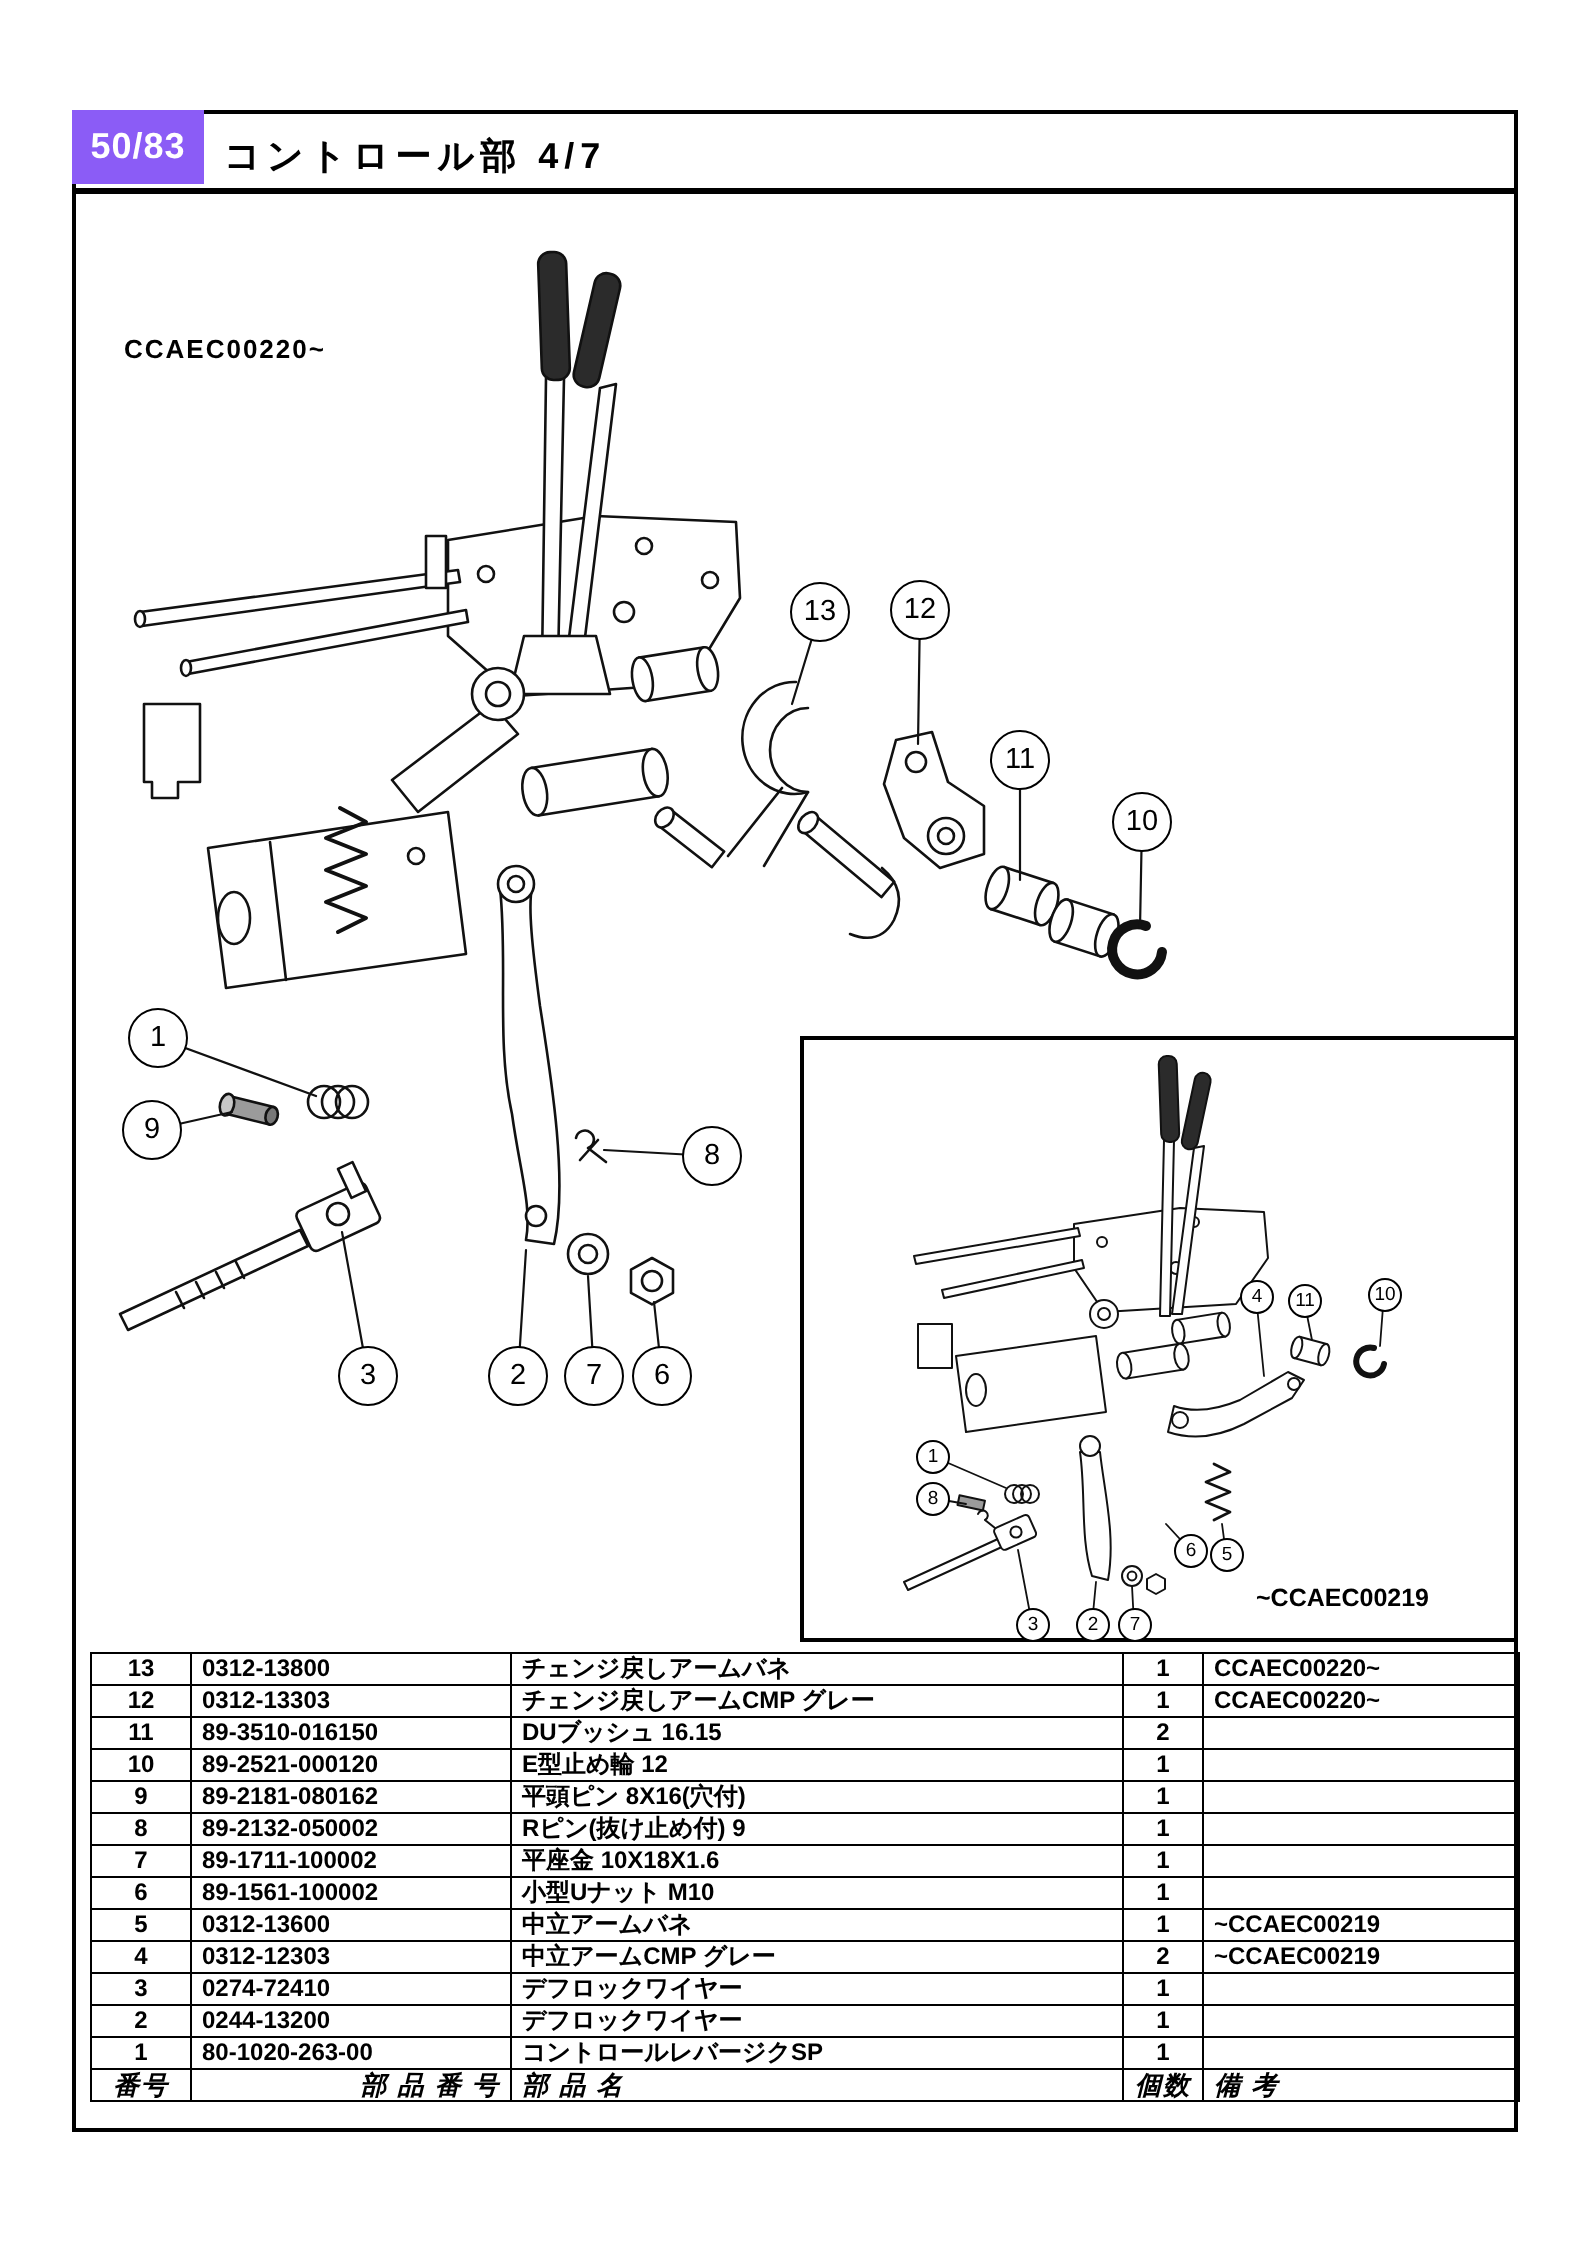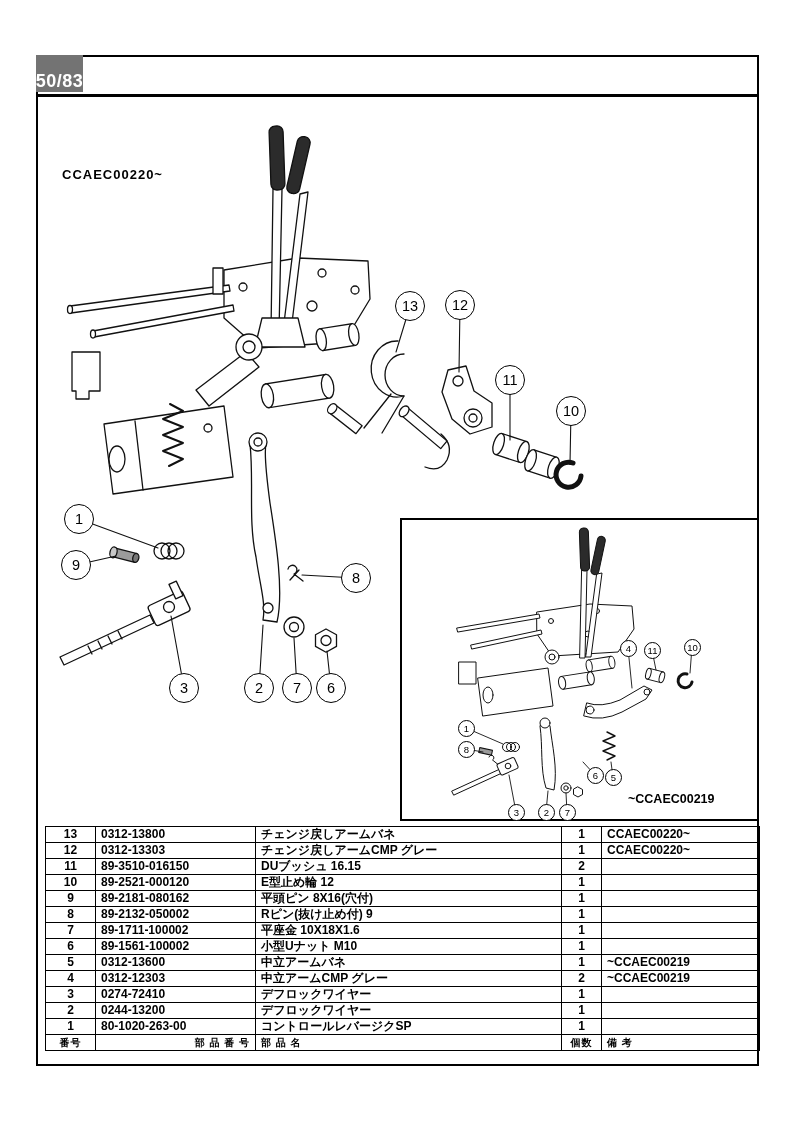--- a/index.html
+++ b/index.html
@@ -12,23 +12,23 @@
     color: #000;
     overflow: hidden;
   }
   .frame {
     position: absolute; left: 36px; top: 55px;
     width: 723px; height: 1011px;
     border: 2.5px solid #000;
   }
   .pagenum-box {
     position: absolute; left: 36px; top: 55px;
-    width: 47px; height: 37px;
-    background: #737373; color: #fff;
-    display: flex; align-items: flex-end; justify-content: center;
+    width: 66px; height: 37px;
+    background: #8b5cf6; color: #fff;
+    display: flex; align-items: center; justify-content: center;
     font-size: 18px; font-weight: bold; letter-spacing: .5px;
   }
   .page-title {
     position: absolute; left: 112px; top: 66px;
     font-size: 18px; font-weight: bold; letter-spacing: 3px;
   }
   .header-rule {
     position: absolute; left: 36px; top: 94px;
     width: 723px; height: 2.5px; background: #000;
   }
@@ -61,32 +61,33 @@
     font-size: 12px; font-weight: 600;
   }
   .parts-table td {
     border: 1.3px solid #000;
     height: 15px; line-height: 15px;
     padding: 0 5px;
     white-space: nowrap; overflow: hidden;
   }
   .parts-table td.c-no, .parts-table td.c-qty { text-align: center; padding: 0; }
   .parts-table td.c-pn { text-align: left; }
-  .parts-table tr.header-row td { font-size: 10px; letter-spacing: 1px; }
+  .parts-table tr.header-row td { font-size: 13px; letter-spacing: 1px; font-style: italic; }
 </style>
 </head>
 <body>
 
 <div class="page">
 
   <div class="frame"></div>
 
   <div class="pagenum-box">
     <span>50/83</span>
   </div>
+  <div class="page-title">コントロール部 4/7</div>
   <div class="header-rule"></div>
 
   <div class="inset-box"></div>
 
   <svg class="diagram-svg" viewBox="0 0 794 1123" width="794" height="1123">
     <g fill="none" stroke="#111" stroke-width="1.3" stroke-linejoin="round" stroke-linecap="round">
 
       <g>
 
         <path d="M224,270 L298,258 L368,261 L370,299 L344,342 L258,348 L224,318 Z" fill="#fff"></path>

